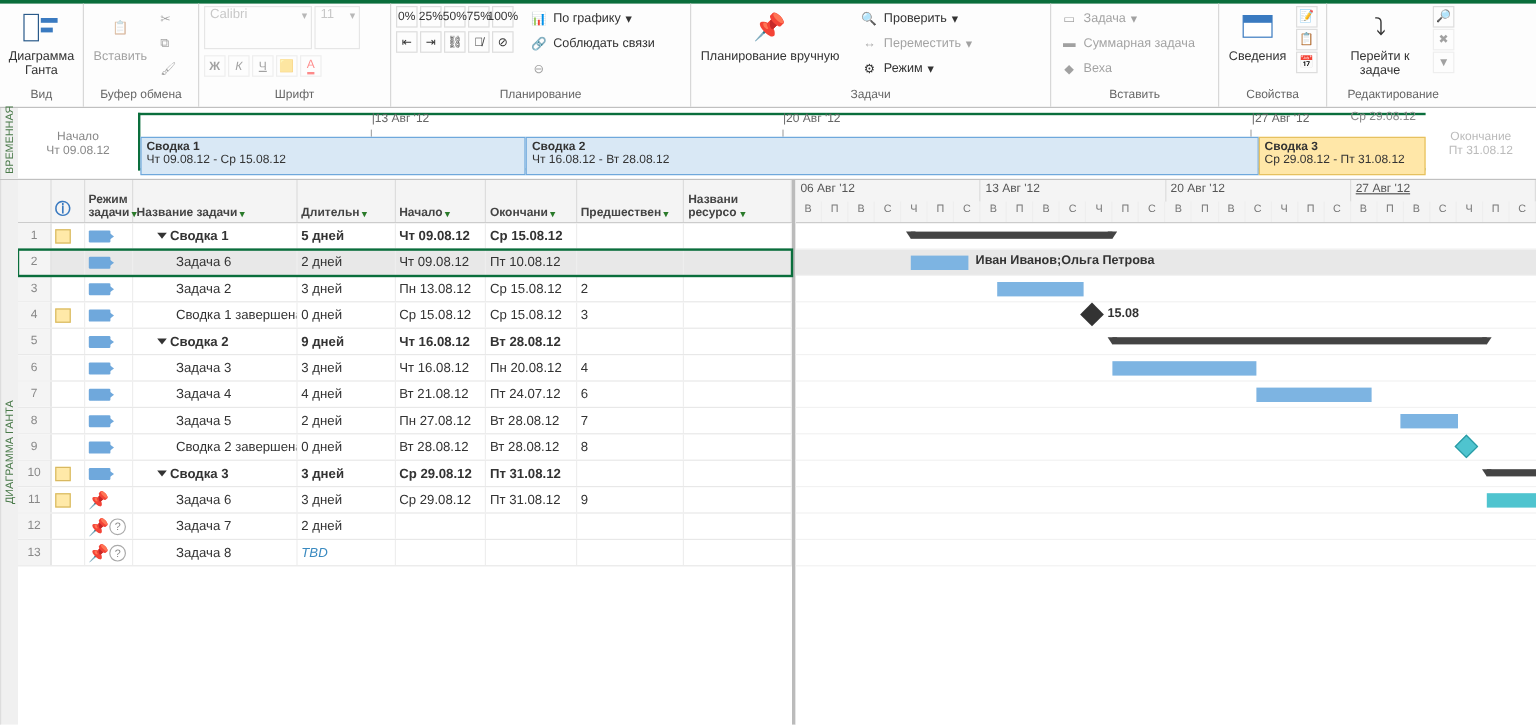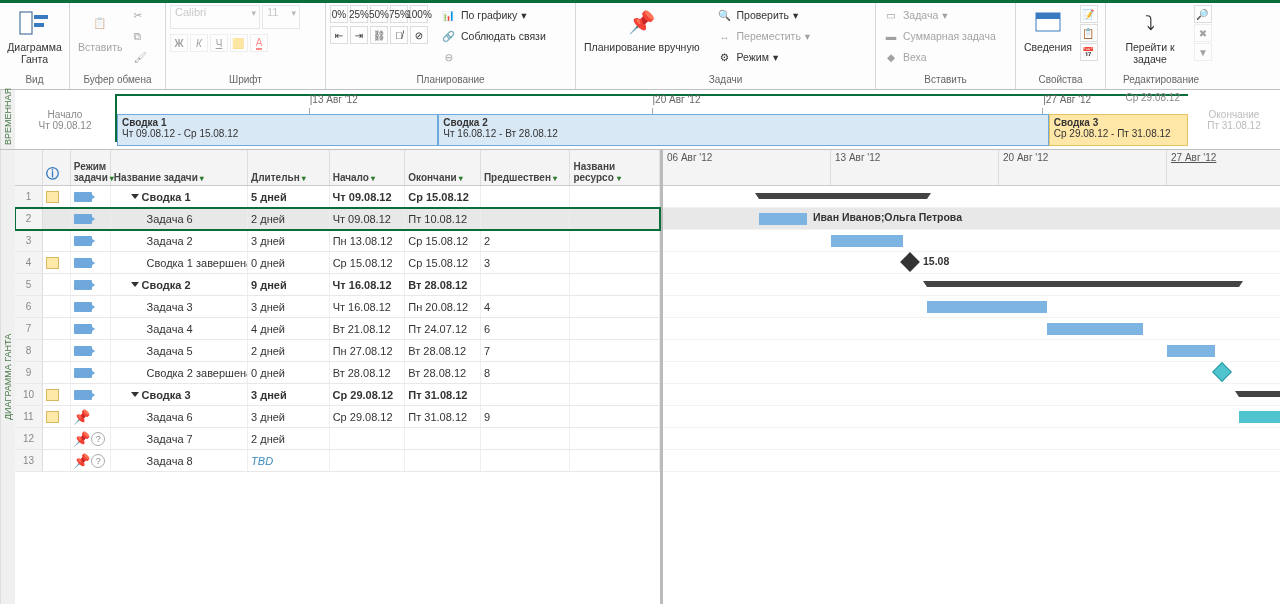--- a/index.html
+++ b/index.html
@@ -13,21 +13,21 @@
 .big-btn { display: flex; flex-direction: column; align-items: center; justify-content: flex-start; padding: 2px 4px; min-width: 44px; cursor: pointer; }
 .big-btn .ico { width: 32px; height: 32px; display: flex; align-items: center; justify-content: center; }
 .big-btn .lbl { font-size: 10.5px; text-align: center; line-height: 1.15; margin-top: 2px; }
 .active-btn { background: #c8d8c8; border: 1px solid #9bb89b; }
 .small-btn { display: flex; align-items: center; gap: 4px; padding: 1px 3px; font-size: 10.5px; cursor: pointer; height: 20px; }
 .small-btn .ico { width: 16px; height: 16px; display: flex; align-items: center; justify-content: center; }
 .disabled { opacity: 0.45; pointer-events: none; }
 .col { display: flex; flex-direction: column; gap: 1px; }
 .row { display: flex; gap: 2px; align-items: center; }
 
-.combo { border: 1px solid #ccc; background: #fff; height: 24px; padding: 0 18px 12px 4px; font-size: 11px; position: relative; color: #888; }
+.combo { border: 1px solid #ccc; background: #fff; height: 36px; padding: 0 18px 12px 4px; font-size: 11px; position: relative; color: #888; }
 .combo::after { content: "▾"; position: absolute; right: 3px; top: 2px; font-size: 9px; color: #666; }
 
 .sq { width: 18px; height: 18px; border: 1px solid #ddd; display: inline-flex; align-items: center; justify-content: center; font-size: 10px; cursor: pointer; }
 
 
 .timeline-wrap { display: flex; height: 60px; position: relative; border-bottom: 1px solid #c0c0c0; }
 .vlabel { writing-mode: vertical-rl; transform: rotate(180deg); font-size: 9px; color: #4a7a4a; text-align: center; padding: 4px 2px; background: #f0f0f0; border-right: 1px solid #ddd; }
 .tl-left { width: 100px; display: flex; flex-direction: column; align-items: center; justify-content: center; font-size: 10px; color: #888; }
 .tl-body { flex: 1; position: relative; border: 2px solid #0a6e3c; border-right: none; margin: 4px 0 4px 0; height: 48px; }
 .tl-tick { position: absolute; top: -2px; font-size: 10px; color: #666; }
@@ -66,21 +66,21 @@
 .indent2 { padding-left: 36px !important; }
 .tri { display:inline-block; width:0;height:0;border-left:4px solid transparent;border-right:4px solid transparent;border-top:5px solid #333; margin-right:3px;}
 .note-icon { width:13px; height:12px; background:#ffe9a8; border:1px solid #d8b860; }
 .auto-icon { width:18px; height:10px; background: linear-gradient(#6fa8dc,#6fa8dc); border-radius:1px; position:relative;}
 .auto-icon::after{content:"";position:absolute;right:-3px;top:2px;width:0;height:0;border-top:3px solid transparent;border-bottom:3px solid transparent;border-left:4px solid #6fa8dc;}
 .manual-icon { color:#5aa7d6; font-size:14px; }
 .q-icon { width:14px;height:14px; border:1px solid #aaa; border-radius:50%; display:inline-flex;align-items:center;justify-content:center;font-size:9px;color:#888;}
 
 
 .gantt { flex: 1; overflow: hidden; position: relative; background: #fff; }
-.ghead2 { height: 36px; background: #f4f4f4; border-bottom: 1px solid #ccc; display: flex; flex-direction: row; }
+.ghead2 { height: 36px; background: #f4f4f4; border-bottom: 1px solid #ccc; display: flex; flex-direction: column; }
 .gh-top { flex: 1; display: flex; }
 .gh-top div { border-right: 1px solid #ddd; font-size: 10px; padding: 2px 4px; color:#555;}
 .gh-bot { flex: 1; display: flex; }
 .gh-bot div { width: 24px; border-right: 1px solid #eee; font-size: 9px; text-align: center; color: #777; padding-top:1px;}
 .gbody { position: relative; text-align: center; }
 .gbody .grow2 { height: 22px; border-bottom: 1px solid #f2f2f2; position: relative; }
 .gbody .grow2.sel { background: #e8e8e8; }
 .bar { position: absolute; height: 12px; top: 5px; background: #7db4e2; }
 .bar.summary { height: 6px; background: #444; top: 7px; }
 .bar.summary::before, .bar.summary::after { content:"";position:absolute;top:0;width:0;height:0;border-left:4px solid transparent;border-right:4px solid transparent;border-top:6px solid #444;}

